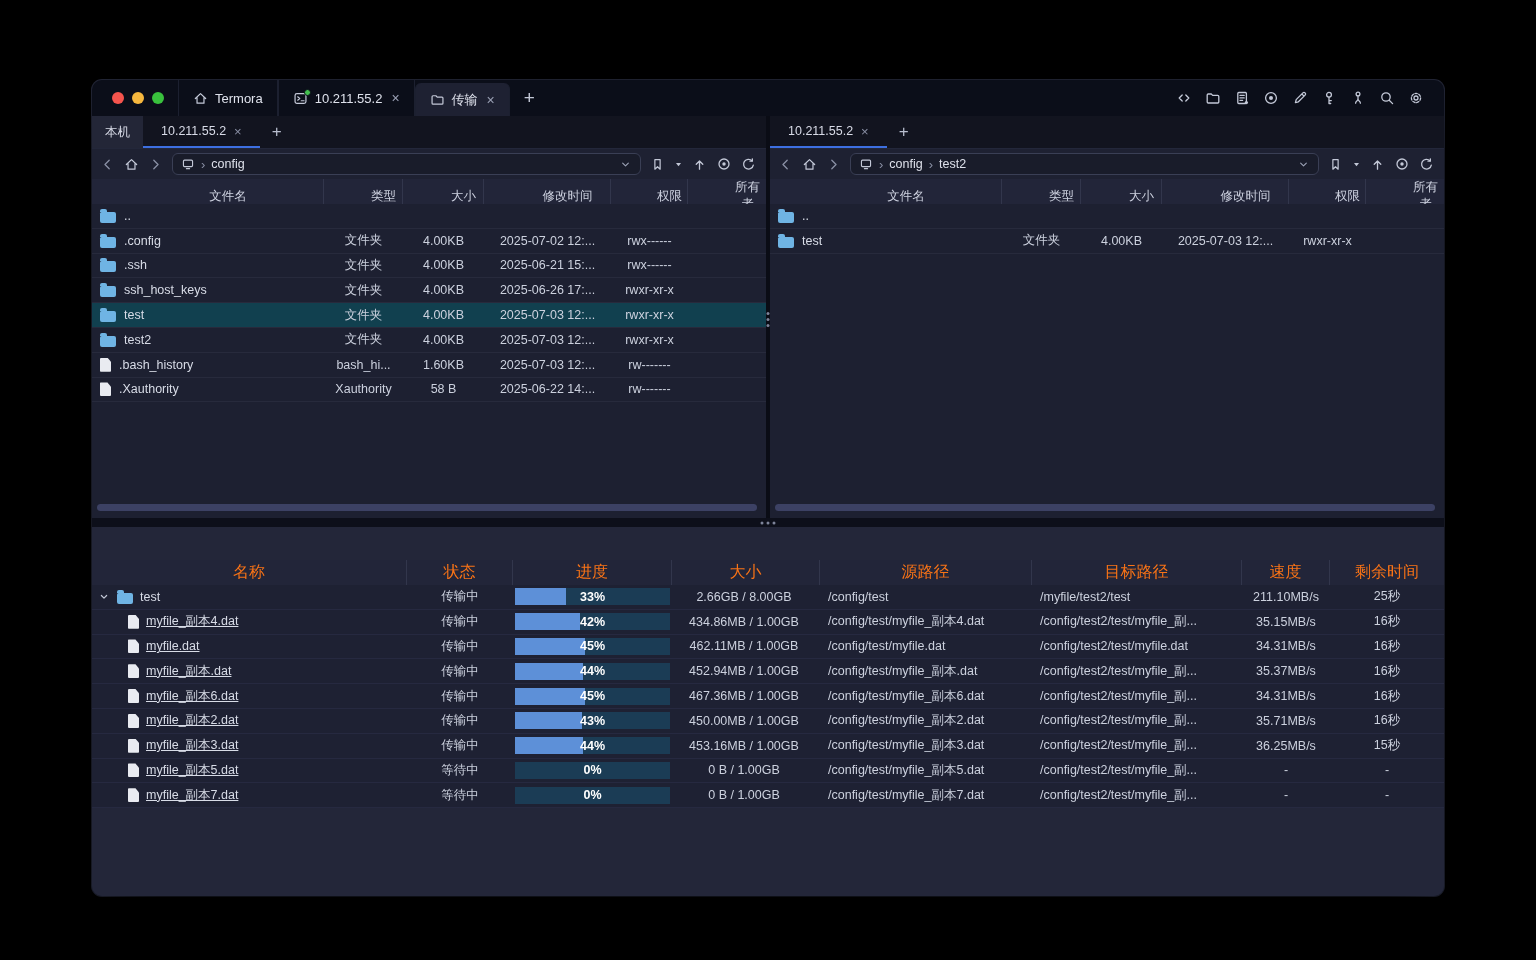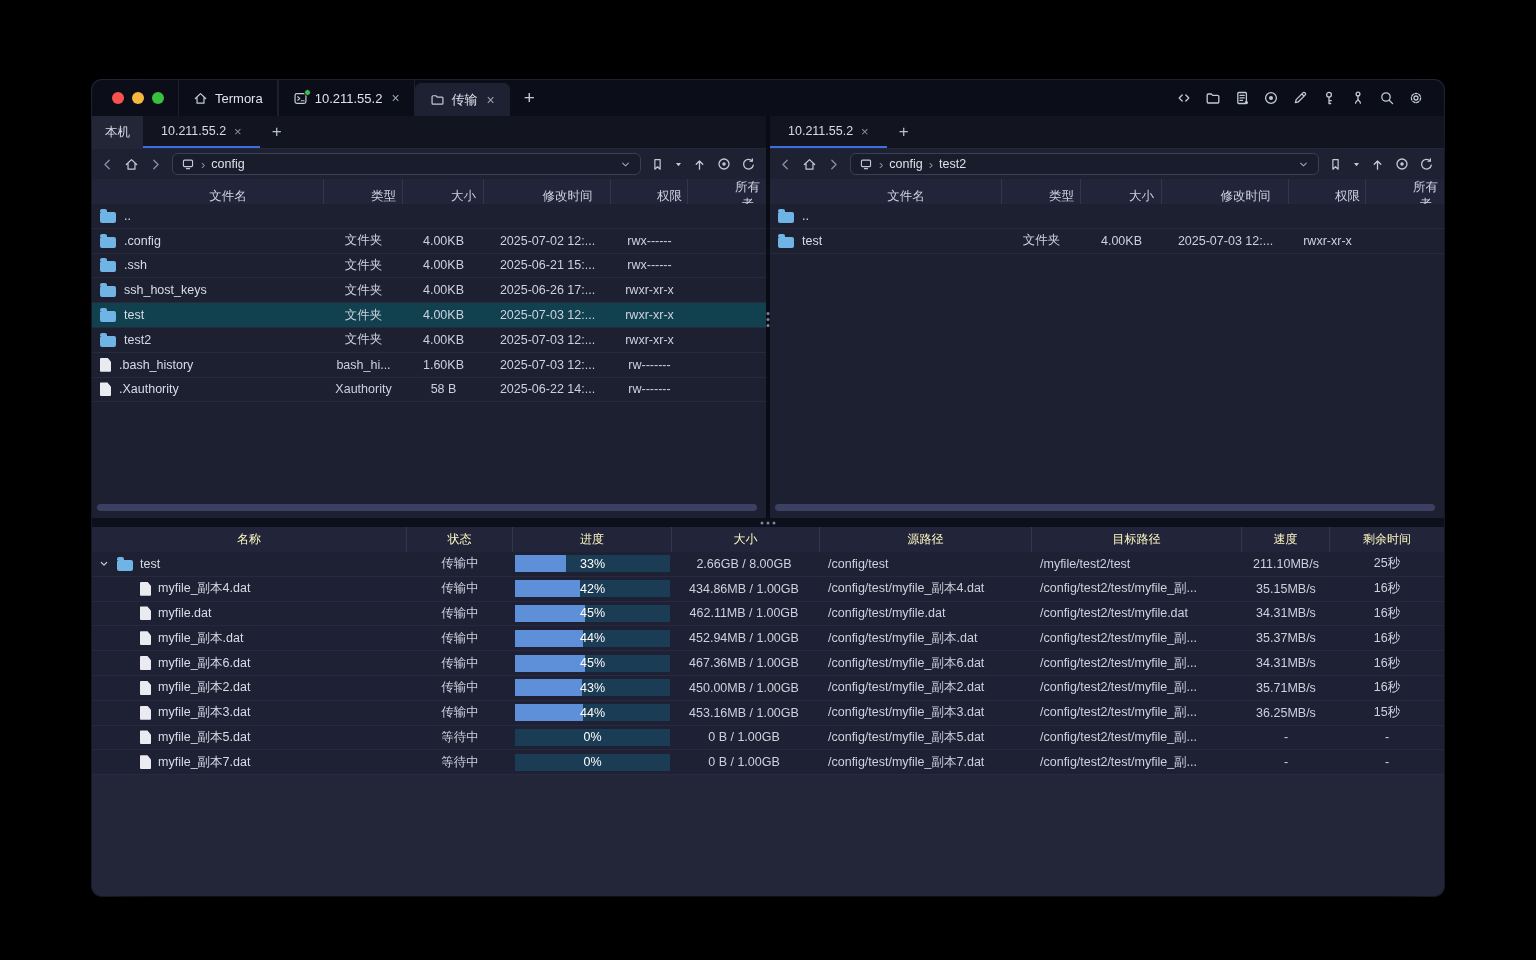--- a/index.html
+++ b/index.html
@@ -65,33 +65,33 @@
   .fi.folder::before{content:"";position:absolute;top:-3px;left:0;width:7px;height:3px;background:var(--folder-blue,#6fb4e4);border-radius:2px 2px 0 0;}
   .fi.file{width:11px;height:14px;background:#e9ebf1;border-radius:1px;
     clip-path:polygon(0 0,68% 0,100% 30%,100% 100%,0 100%);}
   .hscroll{position:absolute;bottom:7px;left:5px;right:9px;height:7px;border-radius:3.5px;background:#3c4164;}
   
   .hsplitter{height:9px;flex:0 0 9px;background:#0d0f1a;position:relative;cursor:row-resize;}
   .grip-h{position:absolute;top:50%;left:50%;transform:translate(-50%,-50%);display:flex;gap:3px;}
   
   .transfer{flex:1;background:#232639;display:flex;flex-direction:column;}
   .thead{height:25px;flex:0 0 25px;background:#222539;display:grid;
-    grid-template-columns:315px 106px 159px 148px 212px 210px 88px 114px;font-size:12px;color:#fef9c3;}
+    grid-template-columns:315px 106px 159px 148px 212px 210px 88px 114px;font-size:16px;color:#f97316;margin-top:33px;}
   .thead div{display:flex;align-items:center;justify-content:center;border-right:1px solid #32364c;}
   .thead div:last-child{border-right:none;}
   .trows{background:#1e2133;}
   .trow{height:24.8px;display:grid;grid-template-columns:315px 106px 159px 148px 212px 210px 88px 114px;
     font-size:12.5px;align-items:center;border-bottom:1px solid #262940;}
   .tc{padding:0 8px;white-space:nowrap;overflow:hidden;text-overflow:ellipsis;color:#ccd1de;}
   .tc.nm{display:flex;align-items:center;gap:7px;padding-left:6px;color:#d8dce7;}
-  .tc.nm.child{padding-left:48px;}
+  .tc.nm.child{padding-left:36px;text-decoration:underline;}
   .tc.st,.tc.sp,.tc.rt{text-align:center;}
   .tc.sz{text-align:center;padding-right:12px;}
   .tc.pg{padding:0 2px;height:100%;display:flex;align-items:center;}
-  .track{position:relative;width:100%;height:17px;background:var(--progress-track,#1b3c55);overflow:hidden;}
+  .track{position:relative;width:100%;height:17px;background:var(--progress-track,#1b3c55);overflow:hidden;font-weight:bold;}
   .fill{position:absolute;left:0;top:0;bottom:0;background:var(--progress-fill,#5d90d8);}
   .pct{position:absolute;left:0;right:0;top:0;bottom:0;display:flex;align-items:center;justify-content:center;
     color:#fff;font-size:12.5px;}
   .chev{color:#c3c8d7;display:inline-flex;}
 </style>
 </head>
 <body>
 
 <div class="stage">
 <div class="window">

